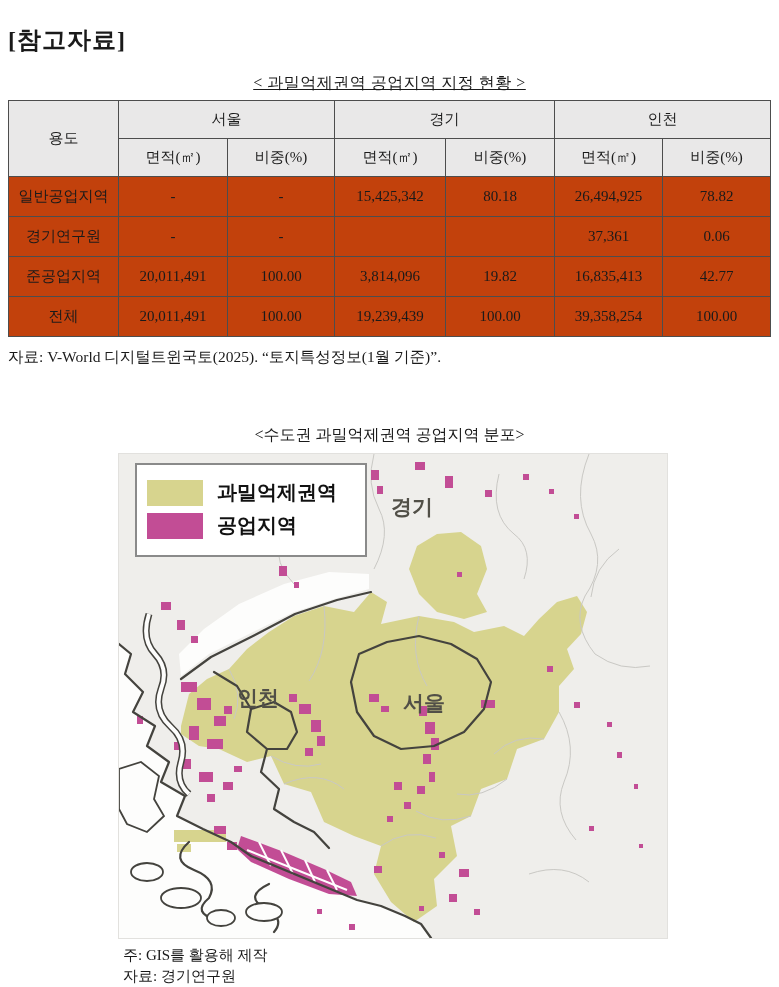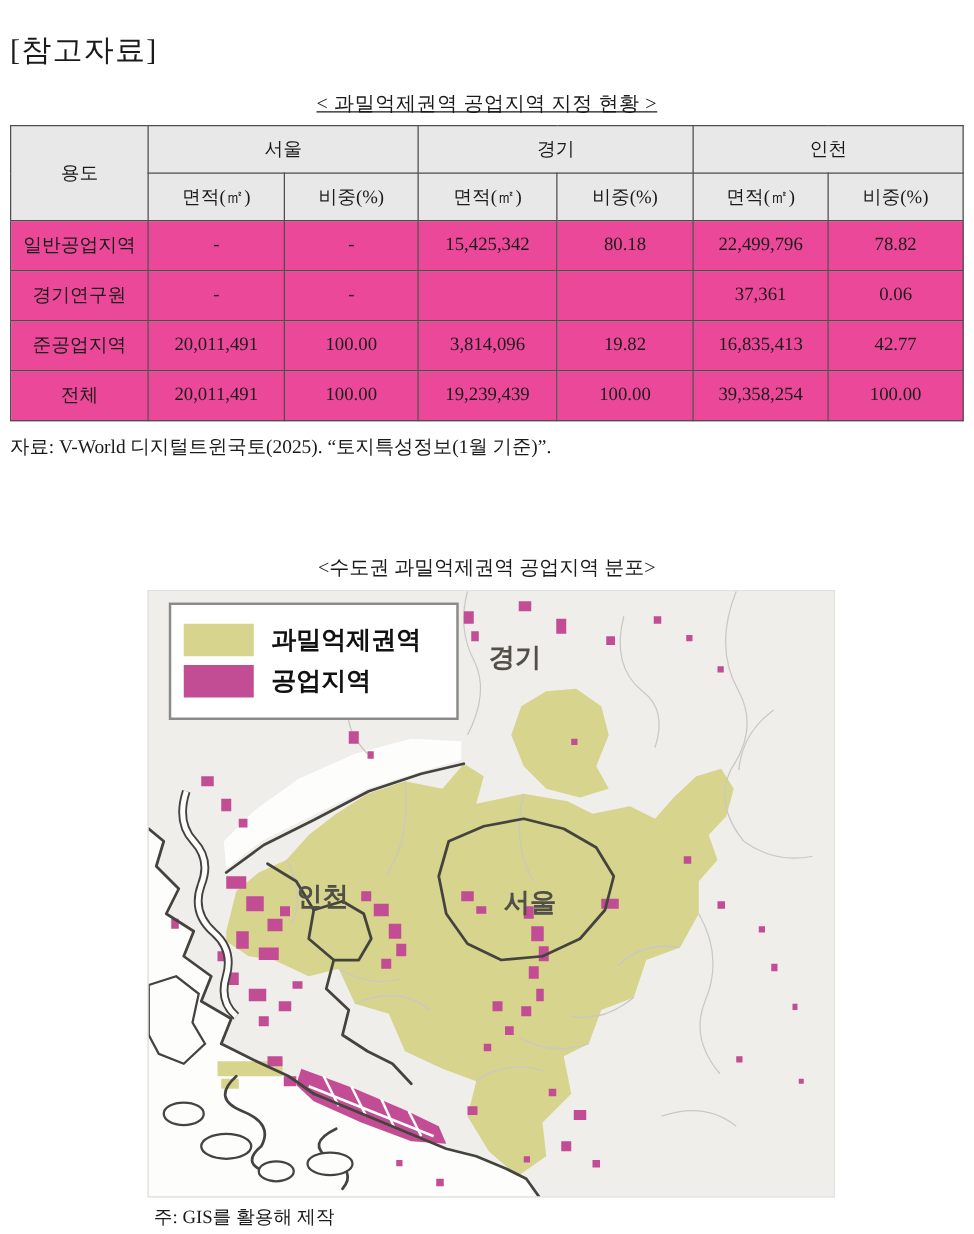--- a/index.html
+++ b/index.html
@@ -2,37 +2,37 @@
 <html><head>
 <meta charset="utf-8">
 <style>
   html,body{margin:0;padding:0;}
   body{
     width:779px;height:987px;background:#ffffff;
     font-family:"Liberation Serif","DejaVu Serif",serif;
     color:#1a1a1a;overflow:hidden;
   }
   .page-title{
-    margin:24px 16px 0 8px;font-size:24px;font-weight:400;letter-spacing:1px;
+    margin:24px 16px 0 8px;font-size:24px;font-weight:700;letter-spacing:1px;
   }
   .table-title{
     margin-top:17px;text-align:center;font-size:16px;letter-spacing:0.5px;text-decoration:underline;
   }
   table.zone-table{
     margin:6px 0 0 8px;width:762px;border-collapse:collapse;table-layout:fixed;
     font-size:15px;
   }
   .zone-table th,.zone-table td{
     border:1px solid #4d4d4d;text-align:center;vertical-align:middle;
     font-weight:normal;padding:0 3px;
   }
   .zone-table thead th{background:#e9e8e8;height:37px;}
-  .zone-table tbody td{height:39px;background:#ec4899;}
+  .zone-table tbody td{height:39px;background:#c2410c;}
   .source-note{margin:10px 0 0 8px;font-size:15.5px;}
-  .map-title{margin-top:76px;text-align:center;font-size:16px;}
+  .map-title{margin-top:57px;text-align:center;font-size:16px;}
   .map-wrap{
     position:relative;margin:7px 0 0 118px;width:548px;height:484px;
     background:#efeeeb;border:1px solid #e2e1de;box-sizing:content-box;
   }
   .map-wrap svg{position:absolute;left:0;top:0;}
   .legend-box{
     position:absolute;left:16px;top:9px;width:208px;background:#ffffff;
     border:2px solid #8a8a8a;padding:8px 10px 10px 10px;z-index:5;
   }
   .legend-row{display:flex;align-items:center;margin:6px 0;}
@@ -82,21 +82,21 @@
       <th>비중(%)</th>
     </tr>
   </thead>
   <tbody>
     <tr>
       <td>일반공업지역</td>
       <td>-</td>
       <td>-</td>
       <td>15,425,342</td>
       <td>80.18</td>
-      <td>22,499,796</td>
+      <td>26,494,925</td>
       <td>78.82</td>
     </tr>
     <tr>
       <td>경기연구원</td>
       <td>-</td>
       <td>-</td>
       <td></td>
       <td></td>
       <td>37,361</td>
       <td>0.06</td>

